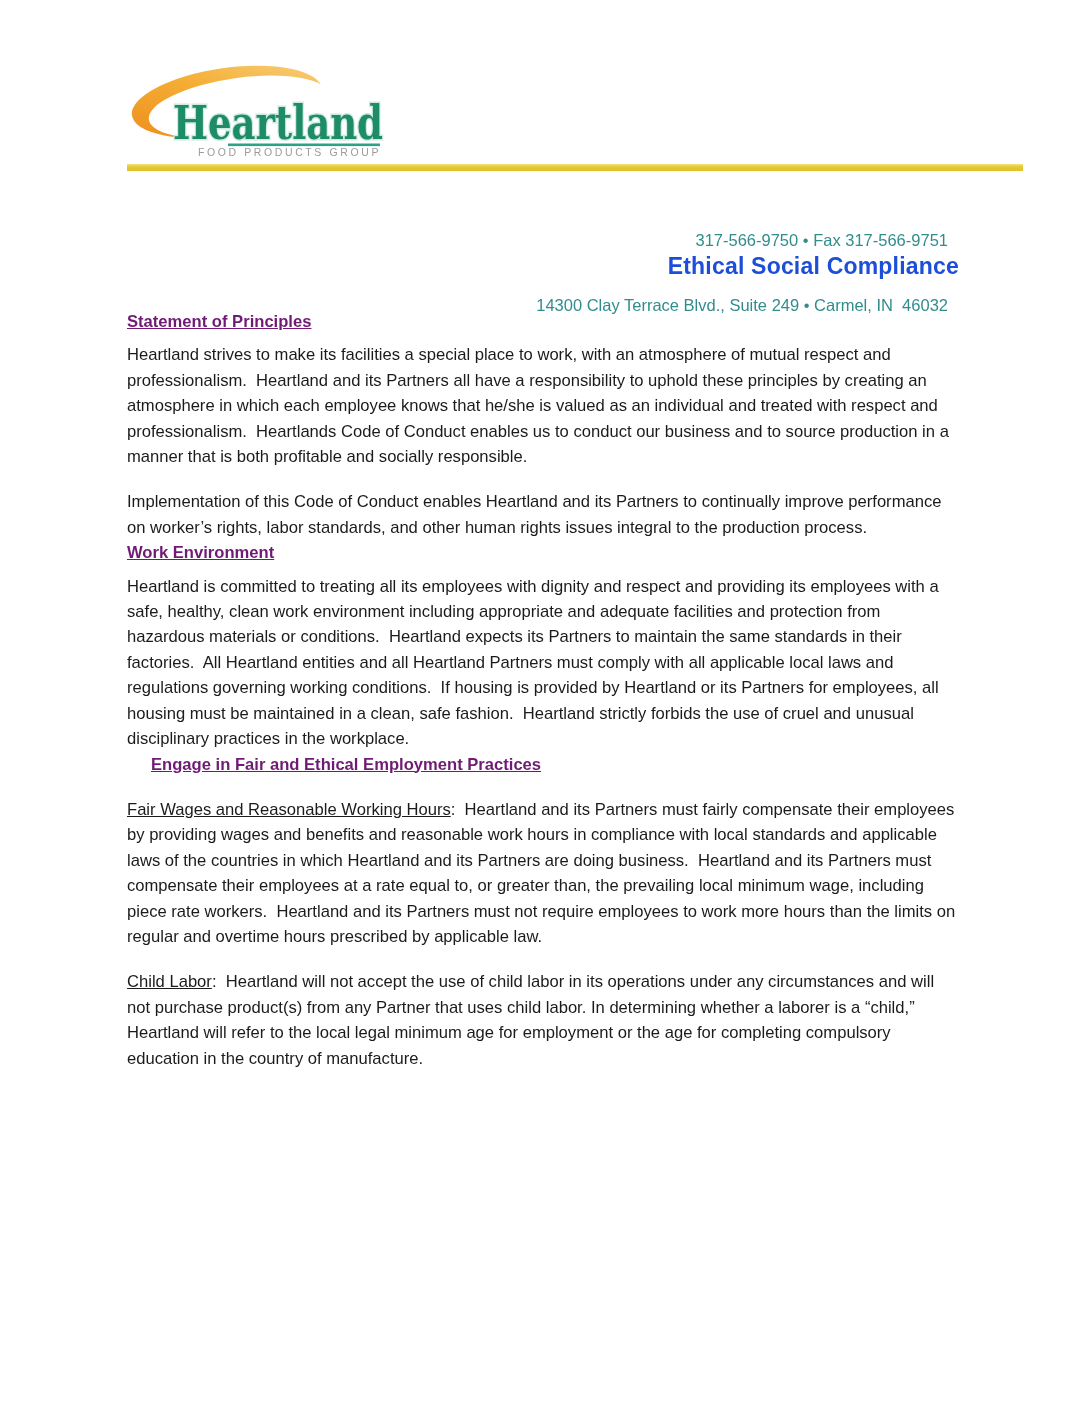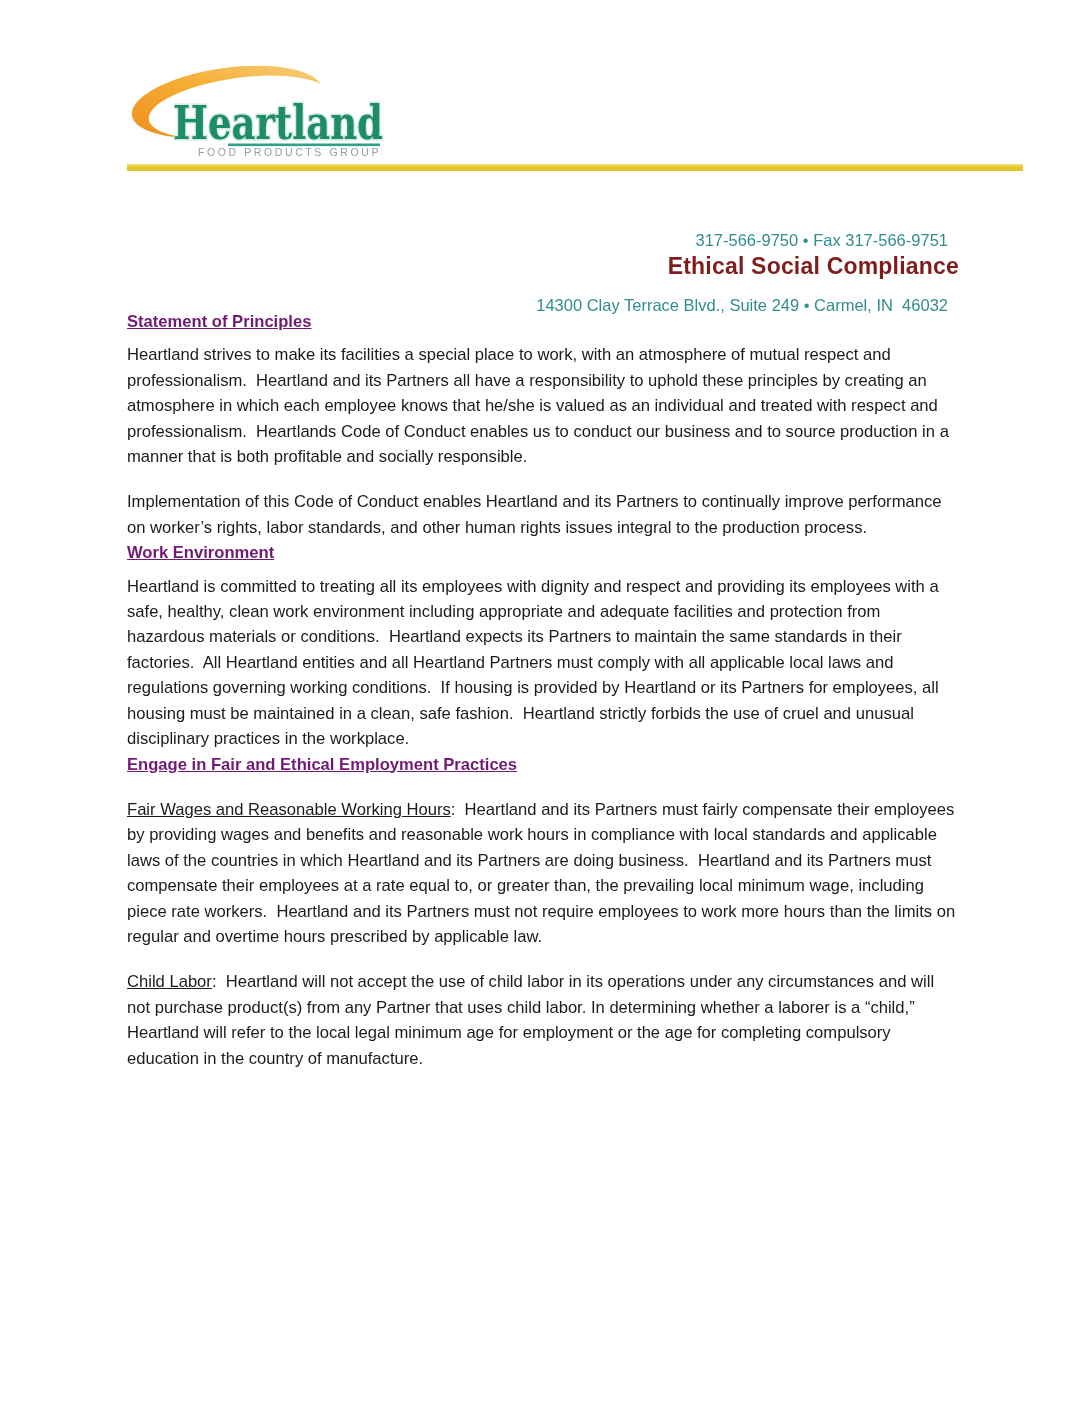--- a/index.html
+++ b/index.html
@@ -45,42 +45,42 @@
     color:#318D8D;
     white-space:pre-wrap;
   }
 
   
   .doc-title {
     position:absolute; top:253px; right:129px;
     margin:0;
     font-size:23px;
     font-weight:bold;
-    color:#7f1d1d;
+    color:#1d4ed8;
     letter-spacing:0.2px;
     white-space:pre-wrap;
   }
 
   
   .content {
     position:absolute; left:127px; top:309px;
     width:834px;
     font-size:16.6px;
     line-height:25.4px;
     color:#1b1b1b;
   }
   .sec-heading {
     margin:0;
     font-size:inherit;
     line-height:inherit;
     font-weight:bold;
     text-decoration:underline;
     color:#701a75;
   }
-  .sec-heading.gap-below { margin-bottom:20px; }
+  .sec-heading.gap-below { margin-bottom:20px;margin-left:24px; }
   .para { margin:8px 0 20px 0; white-space:pre-wrap; }
   .para:last-child { margin-bottom:0; }
   .lead { text-decoration:underline; }
 
   
   .page-footer {
     position:absolute; left:127px; top:1325px;
     font-size:15px;
     color:#b91c1c;
     white-space:pre-wrap;

